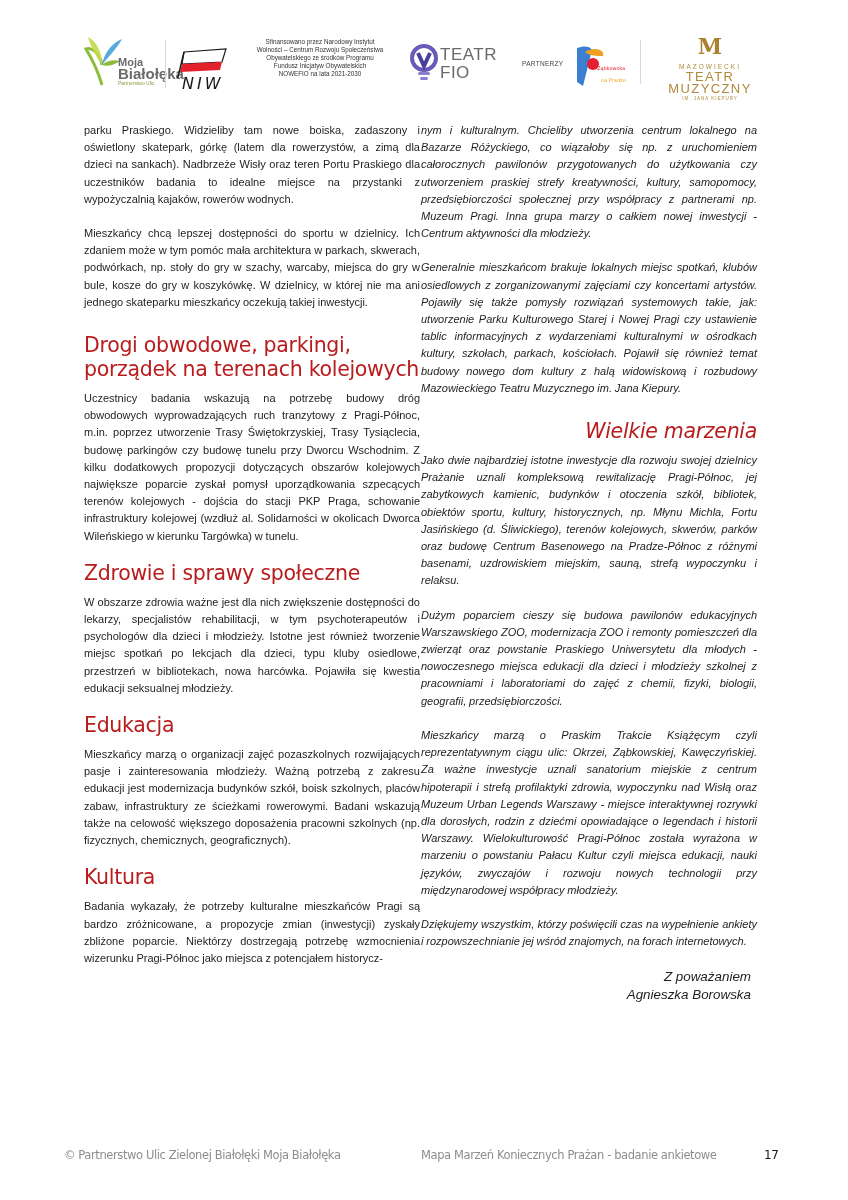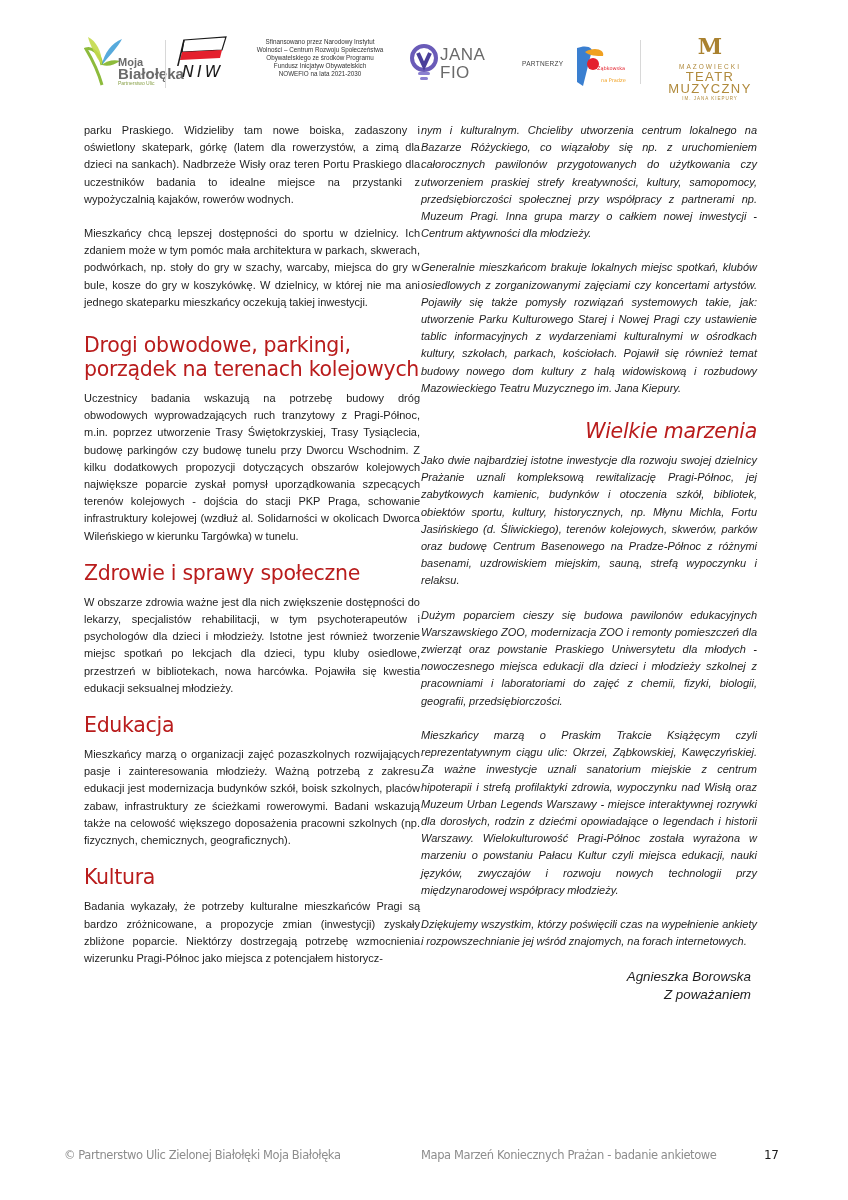--- a/index.html
+++ b/index.html
@@ -4,21 +4,21 @@
 <style>
   html, body { margin: 0; padding: 0; background: #ffffff; }
   body { width: 848px; height: 1200px; position: relative; overflow: hidden; color: #1e1e1e; font-family: "Liberation Sans", sans-serif; }
   .header { position: absolute; top: 30px; left: 80px; width: 700px; height: 70px; }
   .logo-moja { position: absolute; left: 4px; top: 5px; width: 80px; height: 55px; }
   .logo-moja .leaf { position: absolute; }
   .logo-moja .t1 { position: absolute; left: 34px; top: 22px; font-size: 11px; font-weight: bold; color: #6b6b6b; line-height: 11px; }
   .logo-moja .t2 { position: absolute; left: 34px; top: 33px; font-size: 15px; font-weight: bold; color: #6b6b6b; line-height: 11px; }
   .logo-moja .t3 { position: absolute; left: 34px; top: 45px; font-size: 5px; color: #8aa24a; }
   .divider-v { position: absolute; width: 1px; background: #d8d8d8; }
-  .logo-niw { position: absolute; left: 90px; top: 6px; width: 60px; height: 50px; }
+  .logo-niw { position: absolute; left: 90px; top: 18px; width: 60px; height: 50px; }
   .logo-niw .niw-text { position: absolute; left: 12px; top: 26px; font-size: 16px; font-style: italic; letter-spacing: 3px; color: #1a1a1a; font-family: "DejaVu Sans", sans-serif; }
   .funding { position: absolute; left: 160px; top: 8px; width: 160px; text-align: center; font-size: 6.3px; line-height: 8px; color: #333; }
   .logo-fio { position: absolute; left: 330px; top: 10px; width: 80px; height: 50px; }
   .logo-fio .fio-text { position: absolute; left: 30px; top: 6px; font-size: 17px; line-height: 18px; color: #6a6a6a; letter-spacing: 0.5px; }
   .partners-label { position: absolute; left: 442px; top: 30px; font-size: 6.5px; color: #444; letter-spacing: 0.3px; }
   .logo-partner1 { position: absolute; left: 493px; top: 12px; width: 55px; height: 50px; }
   .logo-teatr { position: absolute; left: 565px; top: 4px; width: 130px; height: 60px; text-align: center; color: #b08a3c; }
   .logo-teatr .m { font-family: "DejaVu Serif", serif; font-size: 22px; font-weight: bold; line-height: 24px; color: #a9812f; }
   .logo-teatr .l1 { font-size: 6.5px; letter-spacing: 2px; line-height: 9px; margin-top: 4px; }
   .logo-teatr .l2 { font-size: 13px; font-weight: normal; letter-spacing: 1.4px; line-height: 12px; }
@@ -69,21 +69,21 @@
     <div>NOWEFIO na lata 2021-2030</div>
   </div>
   <div class="logo-fio">
     <svg width="28" height="40" viewBox="0 0 28 40" style="position:absolute;left:0;top:4px;">
       <circle cx="14" cy="14" r="12" fill="none" stroke="#6a5bb8" stroke-width="4"></circle>
       <path d="M8 9 L14 22 L20 9" fill="none" stroke="#4a3f9a" stroke-width="4"></path>
       <rect x="8" y="28" width="12" height="3" rx="1.5" fill="#8a7fd0"></rect>
       <rect x="10" y="33" width="8" height="3" rx="1.5" fill="#8a7fd0"></rect>
     </svg>
     <div class="fio-text">
-      <div>JANA</div>
+      <div>TEATR</div>
       <div>FIO</div>
     </div>
   </div>
   <div class="partners-label">PARTNERZY</div>
   <div class="logo-partner1">
     <svg width="55" height="50" viewBox="0 0 55 50">
       <path d="M4 6 C14 2 22 6 18 12 L10 44 L4 40 Z" fill="#3a7fd0"></path>
       <path d="M12 10 C22 4 32 8 30 14 C24 14 16 14 12 10 Z" fill="#f0a020"></path>
       <circle cx="20" cy="22" r="6" fill="#e4202d"></circle>
       <text x="24" y="28" font-size="5" fill="#e4202d" font-family="DejaVu Sans, sans-serif">Ząbkowska</text>
@@ -114,22 +114,22 @@
 
 <div class="col col-right">
   <p class="para">nym i kulturalnym. Chcieliby utworzenia centrum lokalnego na Bazarze Różyckiego, co wiązałoby się np. z uruchomieniem całorocznych pawilonów przygotowanych do użytkowania czy utworzeniem praskiej strefy kreatywności, kultury, samopomocy, przedsiębiorczości społecznej przy współpracy z partnerami np. Muzeum Pragi. Inna grupa marzy o całkiem nowej inwestycji - Centrum aktywności dla młodzieży.</p>
   <p class="para tight">Generalnie mieszkańcom brakuje lokalnych miejsc spotkań, klubów osiedlowych z zorganizowanymi zajęciami czy koncertami artystów. Pojawiły się także pomysły rozwiązań systemowych takie, jak: utworzenie Parku Kulturowego Starej i Nowej Pragi czy ustawienie tablic informacyjnych z wydarzeniami kulturalnymi w ośrodkach kultury, szkołach, parkach, kościołach. Pojawił się również temat budowy nowego dom kultury z halą widowiskową i rozbudowy Mazowieckiego Teatru Muzycznego im. Jana Kiepury.</p>
   <h2 style="margin-top:22px;text-align:right;">Wielkie marzenia</h2>
   <p class="para">Jako dwie najbardziej istotne inwestycje dla rozwoju swojej dzielnicy Prażanie uznali kompleksową rewitalizację Pragi-Północ, jej zabytkowych kamienic, budynków i otoczenia szkół, bibliotek, obiektów sportu, kultury, historycznych, np. Młynu Michla, Fortu Jasińskiego (d. Śliwickiego), terenów kolejowych, skwerów, parków oraz budowę Centrum Basenowego na Pradze-Północ z różnymi basenami, uzdrowiskiem miejskim, sauną, strefą wypoczynku i relaksu.</p>
   <p class="para">Dużym poparciem cieszy się budowa pawilonów edukacyjnych Warszawskiego ZOO, modernizacja ZOO i remonty pomieszczeń dla zwierząt oraz powstanie Praskiego Uniwersytetu dla młodych - nowoczesnego miejsca edukacji dla dzieci i młodzieży szkolnej z pracowniami i laboratoriami do zajęć z chemii, fizyki, biologii, geografii, przedsiębiorczości.</p>
   <p class="para">Mieszkańcy marzą o Praskim Trakcie Książęcym czyli reprezentatywnym ciągu ulic: Okrzei, Ząbkowskiej, Kawęczyńskiej. Za ważne inwestycje uznali sanatorium miejskie z centrum hipoterapii i strefą profilaktyki zdrowia, wypoczynku nad Wisłą oraz Muzeum Urban Legends Warszawy - miejsce interaktywnej rozrywki dla dorosłych, rodzin z dziećmi opowiadające o legendach i historii Warszawy. Wielokulturowość Pragi-Północ została wyrażona w marzeniu o powstaniu Pałacu Kultur czyli miejsca edukacji, nauki języków, zwyczajów i rozwoju nowych technologii przy międzynarodowej współpracy młodzieży.</p>
   <p class="para tight">Dziękujemy wszystkim, którzy poświęcili czas na wypełnienie ankiety i rozpowszechnianie jej wśród znajomych, na forach internetowych.</p>
   <div class="signoff">
+    <div>Z poważaniem</div>
     <div>Agnieszka Borowska</div>
-    <div>Z poważaniem</div>
   </div>
 </div>
 
 <div class="footer">
   <span class="left">© Partnerstwo Ulic Zielonej Białołęki Moja Białołęka</span>
   <span class="right">Mapa Marzeń  Koniecznych Prażan  - badanie ankietowe</span>
   <span class="page">17</span>
 </div>
 
 </body></html>

